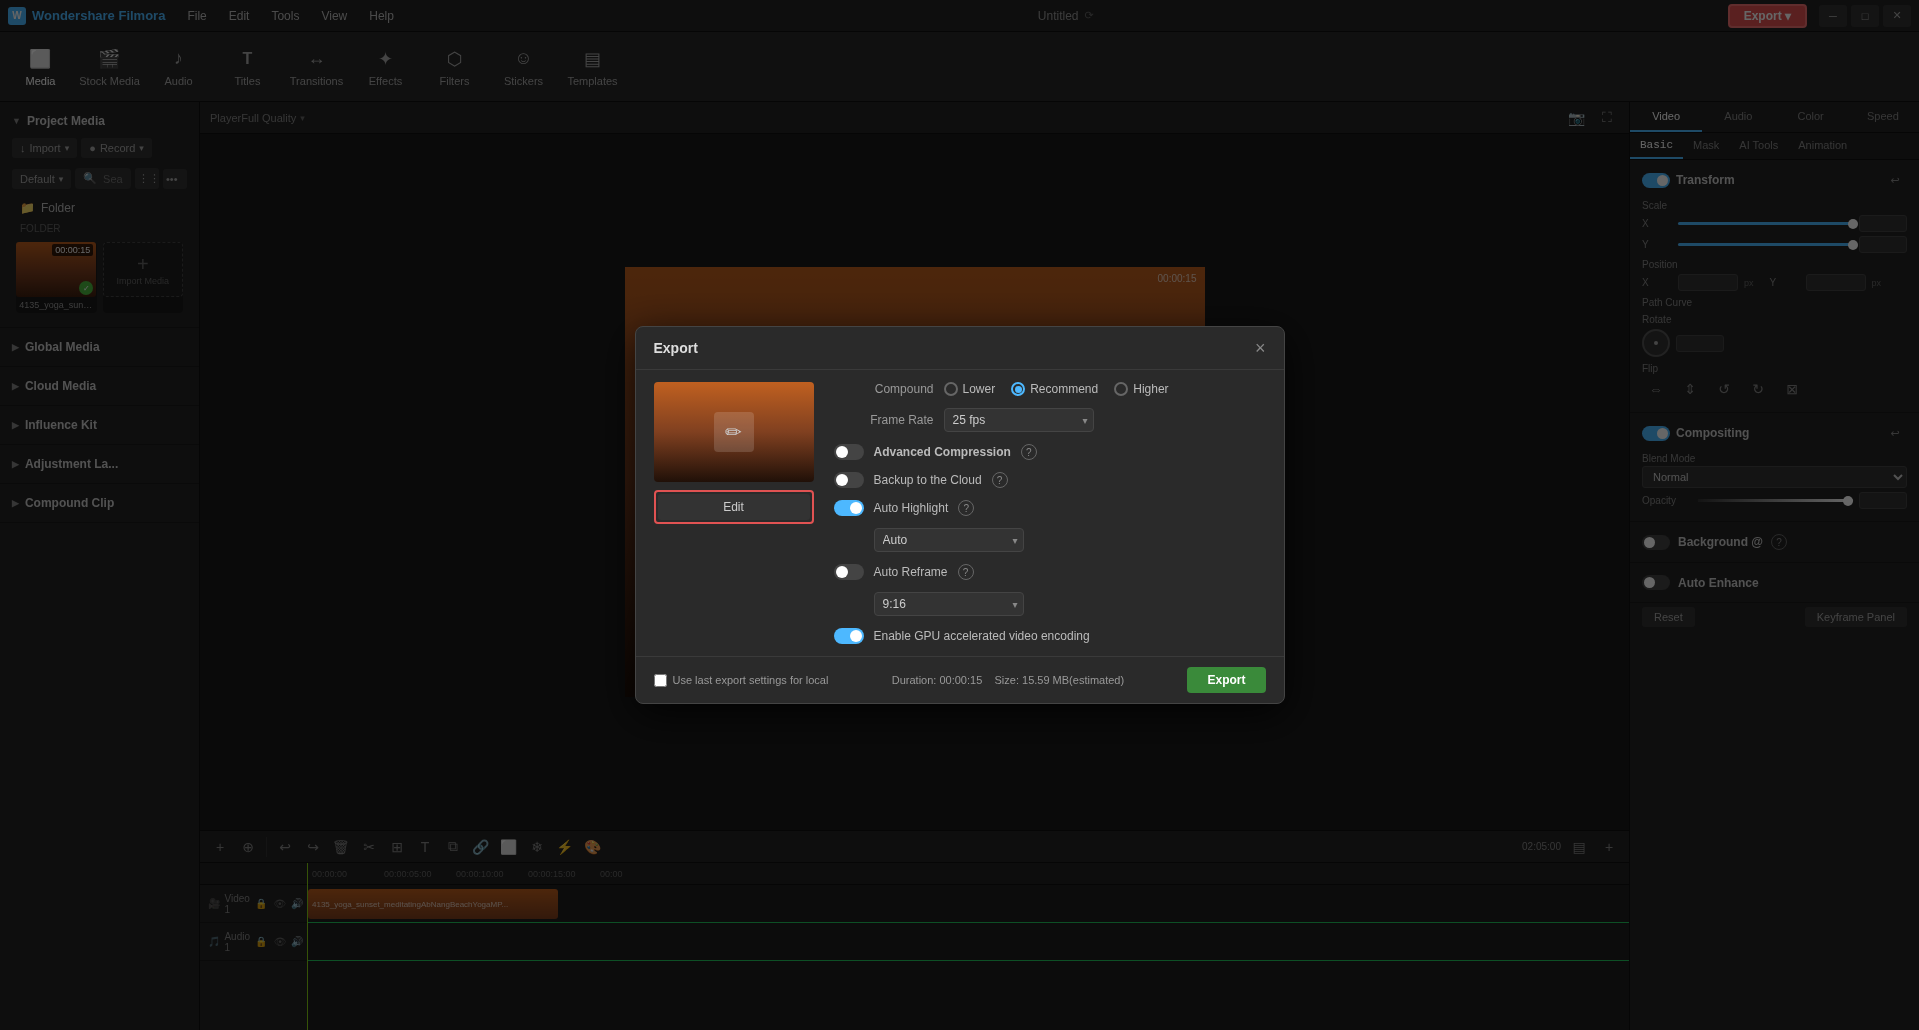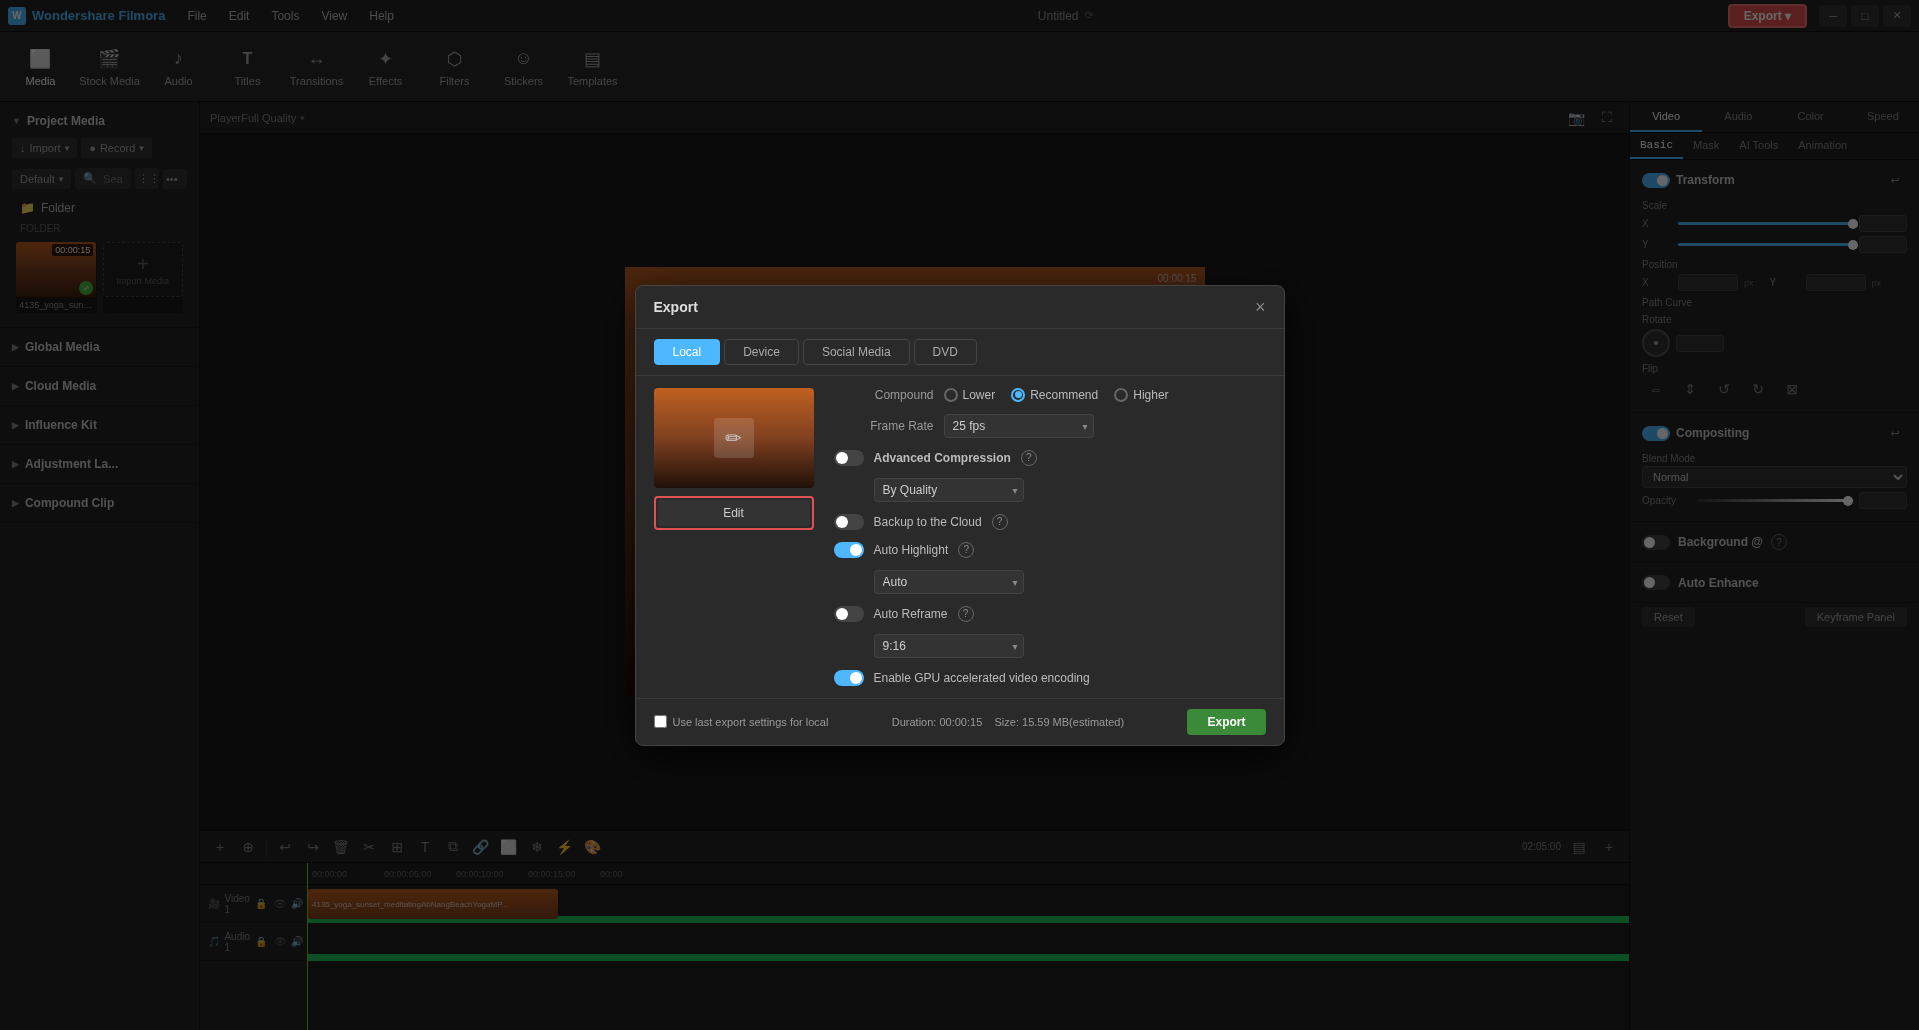--- a/index.html
+++ b/index.html
@@ -271,21 +271,21 @@
     }
     .ruler-marks {
       display: flex; gap: 0;
     }
     .ruler-mark {
       color: #666; font-size: 9px; width: 72px;
       text-align: left;
     }
     .timeline-track-area {
       height: 38px;
-      border-bottom: 7px solid #22c55e;
+      border-bottom: 1px solid #22c55e;
       position: relative; background: #1e1e1e; padding-left: 18px;
     }
     .video-clip {
       position: absolute; top: 4px; left: 0;
       height: 30px; background: linear-gradient(to bottom, #c06020, #804020);
       border-radius: 3px; overflow: hidden;
       display: flex; align-items: center;
     }
 
     
@@ -887,26 +887,20 @@
 
   </div>
 </div>
 
 <div id="modal-overlay">
   <div id="export-modal">
     <div class="modal-header">
       <span class="modal-title">Export</span>
       <button class="modal-close">×</button>
     </div>
-    <div class="modal-tabs">
-      <button class="modal-tab active">Local</button>
-      <button class="modal-tab">Device</button>
-      <button class="modal-tab">Social Media</button>
-      <button class="modal-tab">DVD</button>
-    </div>
     <div class="modal-body">
       <div class="modal-preview">
         <div class="modal-preview-thumb">
           <div style="display:flex;align-items:center;justify-content:center;width:100%;height:100%;">
             <div style="width:40px;height:40px;background:rgba(255,255,255,0.15);border-radius:4px;display:flex;align-items:center;justify-content:center;font-size:20px;">✏</div>
           </div>
         </div>
         <div class="edit-btn-wrapper">
           <button class="edit-btn">Edit</button>
         </div>
@@ -943,27 +937,20 @@
           </div>
         </div>
 
         <div class="toggle-setting-row">
           <div class="toggle-mini off">
             <div class="toggle-mini-knob"></div>
           </div>
           <span style="font-size:12px;color:#bbb;font-weight:bold;">Advanced Compression</span>
           <span class="setting-info">?</span>
         </div>
-        <div style="padding-left:40px;">
-          <div class="select-wrapper">
-            <select class="setting-select">
-              <option>By Quality</option>
-            </select>
-          </div>
-        </div>
 
         <div class="toggle-setting-row">
           <div class="toggle-mini off">
             <div class="toggle-mini-knob"></div>
           </div>
           <span style="font-size:12px;color:#bbb;">Backup to the Cloud</span>
           <span class="setting-info">?</span>
         </div>
 
         <div class="toggle-setting-row">

